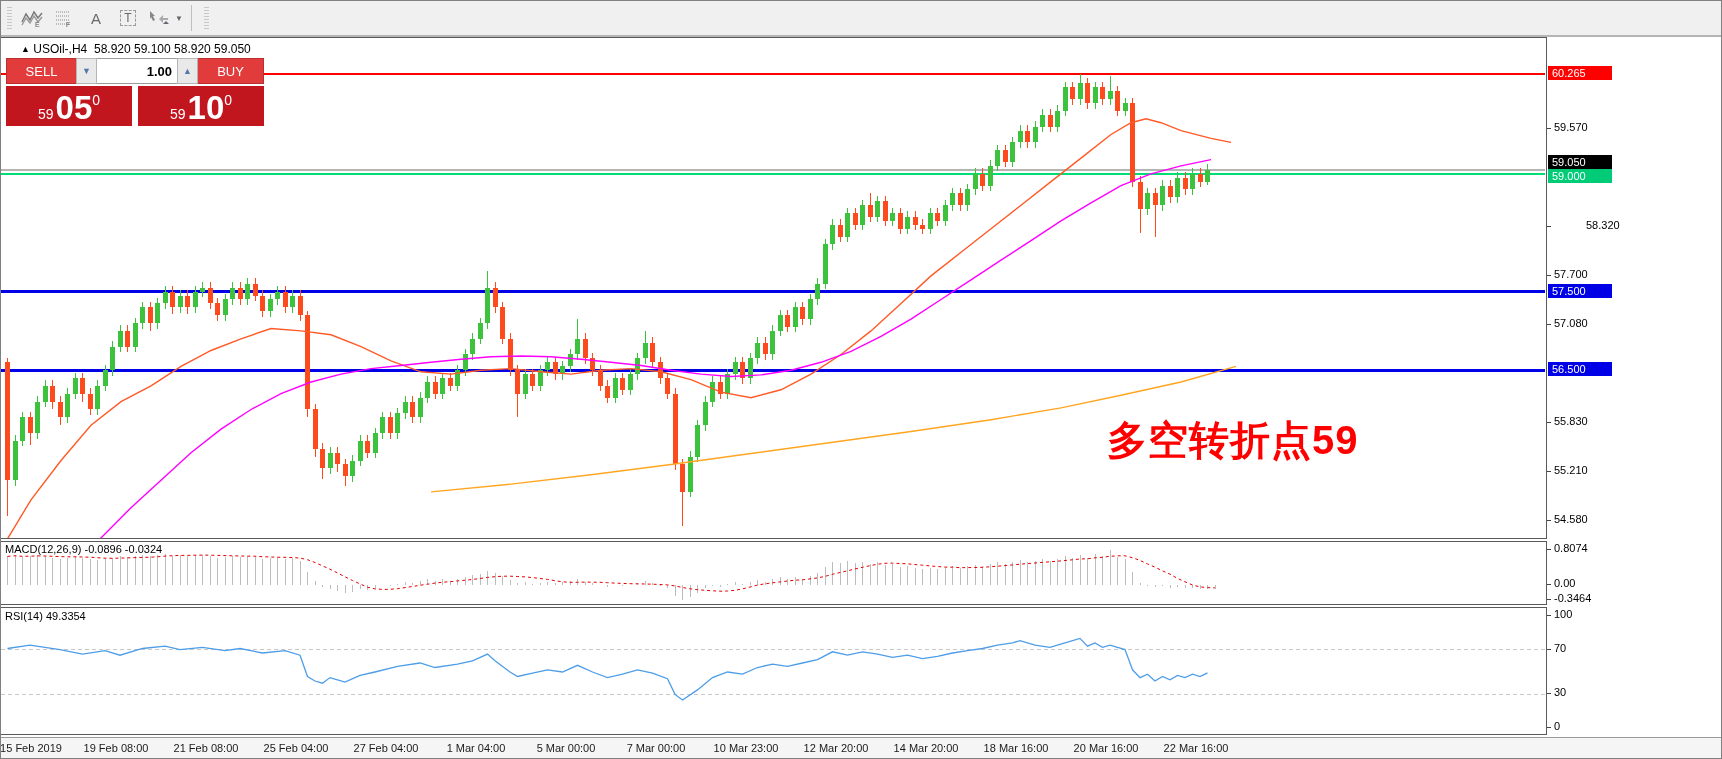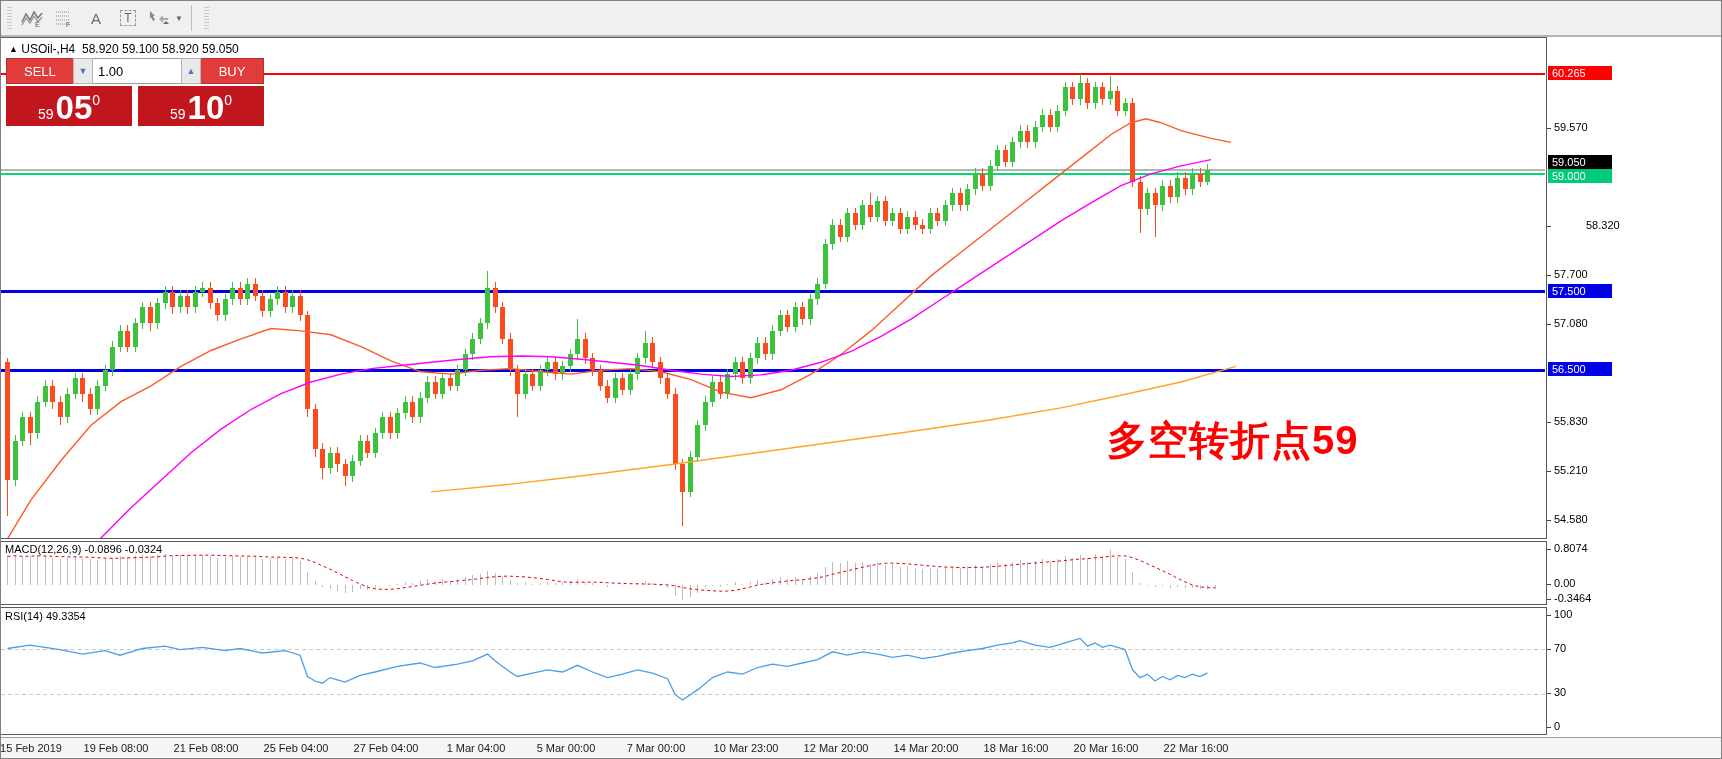--- a/index.html
+++ b/index.html
@@ -12,41 +12,41 @@
   .tb-btn{min-width:30px;height:26px;display:flex;align-items:center;justify-content:center;color:#555;font-size:13px;cursor:default;border:1px solid transparent;box-sizing:border-box;margin:0 1px;}
   .tf-btn{min-width:32px;height:26px;display:flex;align-items:center;justify-content:center;font-size:12px;color:#505050;border:1px solid transparent;box-sizing:border-box;margin:0 1px;}
   .tf-btn.active{border:1px solid #8a8a8a;background:#f7f7f2;box-shadow:inset 0 0 2px #ccc;}
   .icon-svg{display:block;}
   
   .panel{position:absolute;left:0;background:#fff;border:1px solid #5a5a5a;border-left:none;box-sizing:border-box;}
   #main-panel{top:36px;width:1546px;height:502px;}
   #macd-panel{top:540px;width:1546px;height:64px;}
   #rsi-panel{top:606px;width:1546px;height:128px;}
   .panel svg{position:absolute;left:0;top:0;shape-rendering:crispEdges;}
-  #chart-title{position:absolute;left:8px;top:41px;font-size:12px;color:#000;z-index:5;white-space:nowrap;}
+  #chart-title{position:absolute;left:20px;top:41px;font-size:12px;color:#000;z-index:5;white-space:nowrap;}
   #chart-title .tri{font-size:9px;vertical-align:1px;}
   .ind-label{position:absolute;font-size:11px;color:#000;z-index:5;white-space:nowrap;}
   #macd-label{left:4px;top:542px;}
   #rsi-label{left:4px;top:609px;}
   
   #axis-col{position:absolute;left:1546px;top:36px;width:176px;height:700px;background:#fff;}
   .tick-label{position:absolute;left:7px;font-size:11px;color:#000;}
   .tick-mark{position:absolute;left:0;width:4px;height:1px;background:#444;}
   .badge{position:absolute;left:1px;min-width:56px;height:14px;line-height:14px;font-size:11px;color:#fff;padding:0 4px;z-index:6;}
   
   #time-axis{position:absolute;left:0;top:736px;width:1722px;height:23px;background:#f5f5f5;border-top:1px solid #9a9a9a;}
   .time-label{position:absolute;top:4px;font-size:11px;color:#1a1a1a;white-space:nowrap;transform:translateX(-50%);}
   
   #trade-panel{position:absolute;left:5px;top:57px;width:258px;z-index:10;font-family:"Liberation Sans",sans-serif;}
   #tp-row1{display:flex;height:26px;}
   .tp-btn{background:#e23b3b;color:#fff;font-size:13px;display:flex;align-items:center;justify-content:center;border:1px solid #b92f2f;box-sizing:border-box;}
   #sell-btn{width:70px;border-right:none;}
   #buy-btn{width:66px;border-left:none;}
   .spin-btn{width:21px;background:#e9e9e9;border:1px solid #b5b5b5;box-sizing:border-box;display:flex;align-items:center;justify-content:center;font-size:9px;color:#5577aa;}
-  #vol-input{width:88px;border:1px solid #9a9a9a;border-left:none;border-right:none;font-size:13px;padding:0 5px;box-sizing:border-box;font-family:"Liberation Sans",sans-serif;}
+  #vol-input{width:80px;border:1px solid #9a9a9a;border-left:none;border-right:none;font-size:13px;text-align:right;padding:0 5px;box-sizing:border-box;font-family:"Liberation Sans",sans-serif;font-weight:bold;}
   #tp-row2{display:flex;margin-top:2px;height:40px;}
   .price-box{width:126px;background:#c2161f;color:#fff;display:flex;align-items:flex-end;justify-content:center;padding-bottom:3px;box-sizing:border-box;}
   .price-box + .price-box{margin-left:6px;}
   .pb-small{font-size:14px;line-height:14px;margin-right:2px;margin-bottom:2px;}
   .pb-big{font-size:33px;line-height:30px;font-weight:bold;}
   .pb-sup{font-size:14px;line-height:14px;margin-bottom:16px;}
   
   #annotation{position:absolute;left:1106px;top:412px;font-size:40px;font-weight:bold;color:#ff0000;z-index:7;white-space:nowrap;letter-spacing:1px;}
 </style>
 </head>

